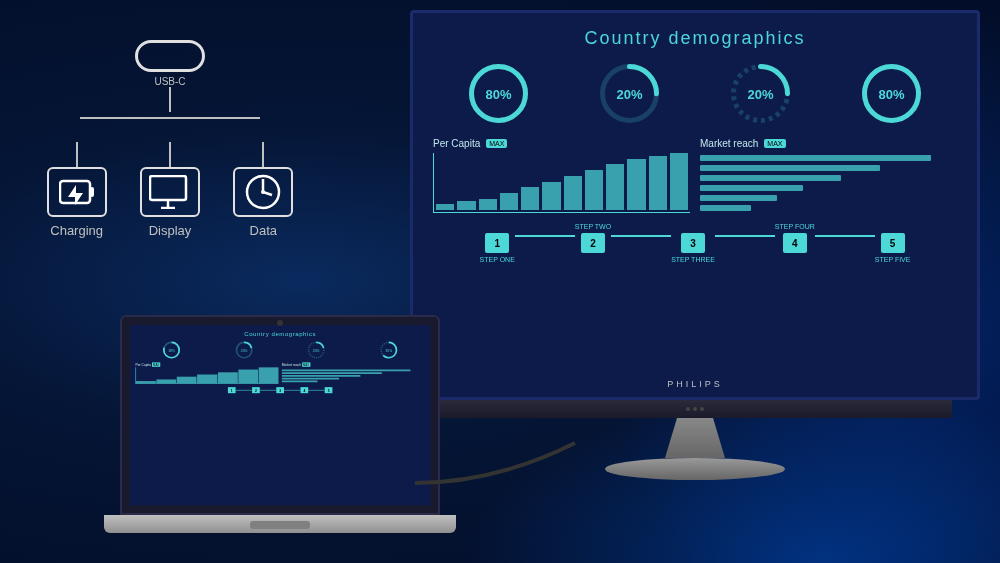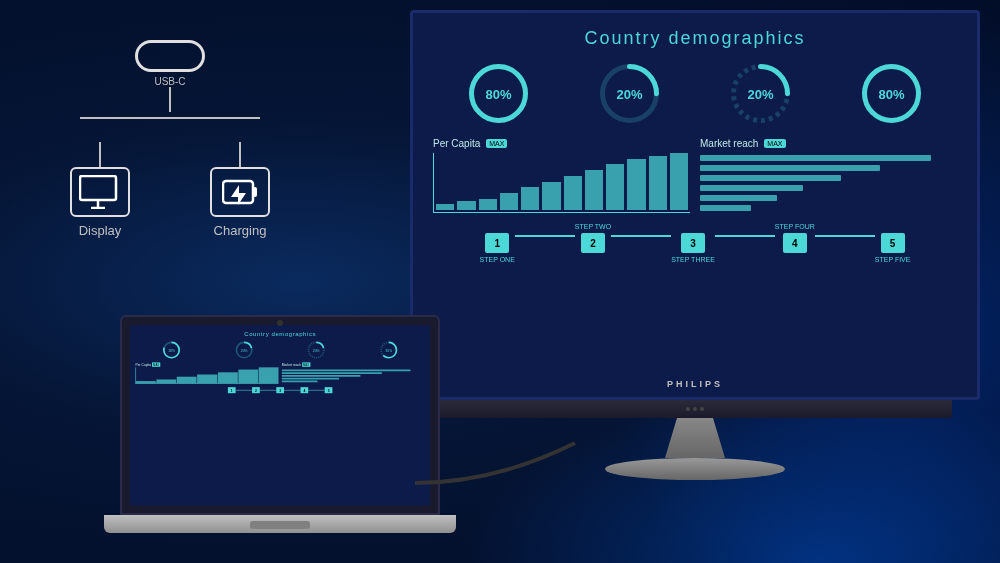--- a/index.html
+++ b/index.html
@@ -389,41 +389,53 @@
 
   <div style="position:relative; height: 25px;">
     <div class="usb-h-line"></div>
   </div>
 
   <div class="usb-branches">
 
     <div class="usb-branch">
       <div class="usb-branch-line"></div>
       <div class="usb-icon-box">
+        <svg width="36" height="28" viewBox="0 0 36 28">
+          <rect x="1" y="3" width="30" height="22" rx="3" fill="none" stroke="white" stroke-width="2.5"></rect>
+          <rect x="31" y="9" width="4" height="10" rx="2" fill="white"></rect>
+          <polygon points="11,6 11,14 18,14 10,26 10,18 3,18" fill="white" transform="translate(6,1)"></polygon>
+        </svg>
+      </div>
+      <span class="usb-icon-label">Charging</span>
+    </div>
+
+    <div class="usb-branch">
+      <div class="usb-branch-line"></div>
+      <div class="usb-icon-box">
         <svg width="42" height="34" viewBox="0 0 42 34">
           <rect x="1" y="1" width="36" height="24" rx="2" fill="none" stroke="white" stroke-width="2.5"></rect>
           <line x1="19" y1="25" x2="19" y2="33" stroke="white" stroke-width="2.5"></line>
           <line x1="12" y1="33" x2="26" y2="33" stroke="white" stroke-width="2.5"></line>
         </svg>
       </div>
       <span class="usb-icon-label">Display</span>
     </div>
 
     <div class="usb-branch">
       <div class="usb-branch-line"></div>
       <div class="usb-icon-box">
-        <svg width="36" height="28" viewBox="0 0 36 28">
-          <rect x="1" y="3" width="30" height="22" rx="3" fill="none" stroke="white" stroke-width="2.5"></rect>
-          <rect x="31" y="9" width="4" height="10" rx="2" fill="white"></rect>
-          <polygon points="11,6 11,14 18,14 10,26 10,18 3,18" fill="white" transform="translate(6,1)"></polygon>
+        <svg width="38" height="38" viewBox="0 0 38 38">
+          <circle cx="19" cy="19" r="16" fill="none" stroke="white" stroke-width="2.5"></circle>
+          <line x1="19" y1="6" x2="19" y2="19" stroke="white" stroke-width="2.5"></line>
+          <line x1="19" y1="19" x2="28" y2="22" stroke="white" stroke-width="2.5"></line>
+          <circle cx="19" cy="19" r="2" fill="white"></circle>
         </svg>
       </div>
-      <span class="usb-icon-label">Charging</span>
+      <span class="usb-icon-label">Data</span>
     </div>
-
   </div>
 </div>
 
 <div class="monitor-container">
   <div class="monitor-screen">
     <div class="dashboard">
       <div class="dash-title">Country demographics</div>
 
       <div class="dash-circles">
 
@@ -531,21 +543,21 @@
         </div>
         <div class="step-line"></div>
         <div class="step-item">
           <div class="step-label-top">&nbsp;</div>
           <div class="step-box">5</div>
           <div class="step-label-bottom">STEP FIVE</div>
         </div>
       </div>
     </div>
 
-    <div style="position:absolute; bottom: 8px; left: 50%; transform: translateX(-50%); color: #c0c0c0; font-size: 9px; letter-spacing: 3px; font-weight: bold;">PHILIPS</div>
+    <div style="position:absolute; bottom: 8px; left: 50%; transform: translateX(-50%); color: #c0c0c0; font-size: 9px; letter-spacing: 3px;">PHILIPS</div>
   </div>
 
   <div class="monitor-bezel-bottom">
     <div class="monitor-bezel-dot"></div>
     <div class="monitor-bezel-dot"></div>
     <div class="monitor-bezel-dot"></div>
   </div>
 
   <div style="display:flex; flex-direction:column; align-items:center;">
     <div class="monitor-stand-neck"></div>

